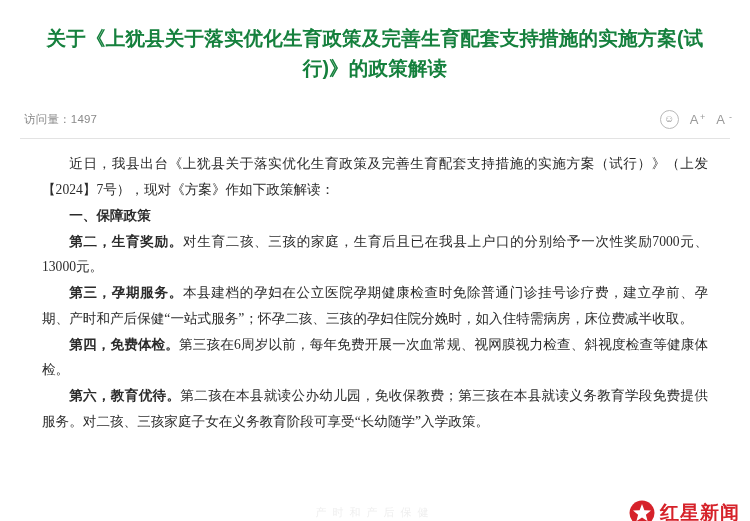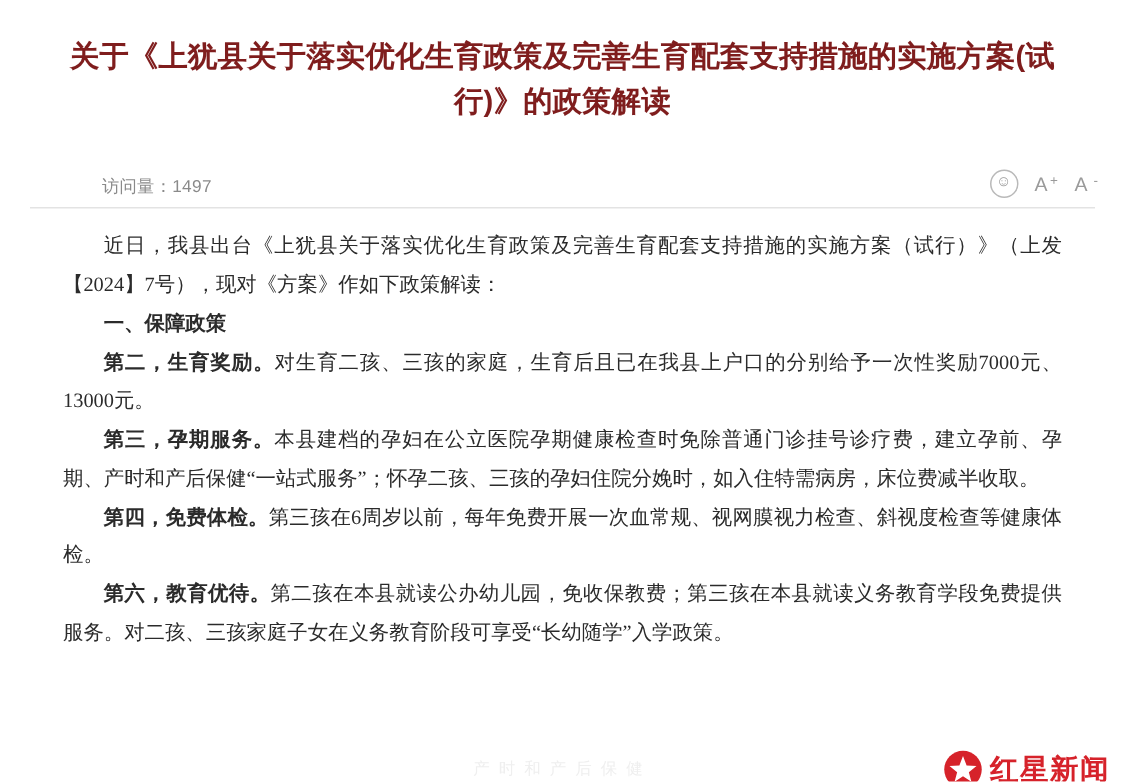--- a/index.html
+++ b/index.html
@@ -15,36 +15,35 @@
     position: relative;
   }
   .page {
     width: 750px;
     height: 521px;
     position: relative;
     background: #fff;
     box-sizing: border-box;
   }
   .title {
-    color: #7f1d1d;
+    color: #15803d;
     font-family: "Liberation Sans", sans-serif;
     font-weight: bold;
     font-size: 19.5px;
     line-height: 30px;
     text-align: center;
     padding: 10px 26px 0 26px;
     letter-spacing: 0.2px;
   }
   .meta-row {
     display: flex;
-    align-items: flex-end;
+    align-items: center;
     justify-content: space-between;
     padding: 10px 18px 0 24px;
     height: 26px;
-    margin-left: 44px;
   }
   .visits {
     color: #8a8a8a;
     font-family: "Liberation Sans", sans-serif;
     font-size: 11.5px;
     letter-spacing: 0.2px;
   }
   .tools {
     display: flex;
     align-items: center;

